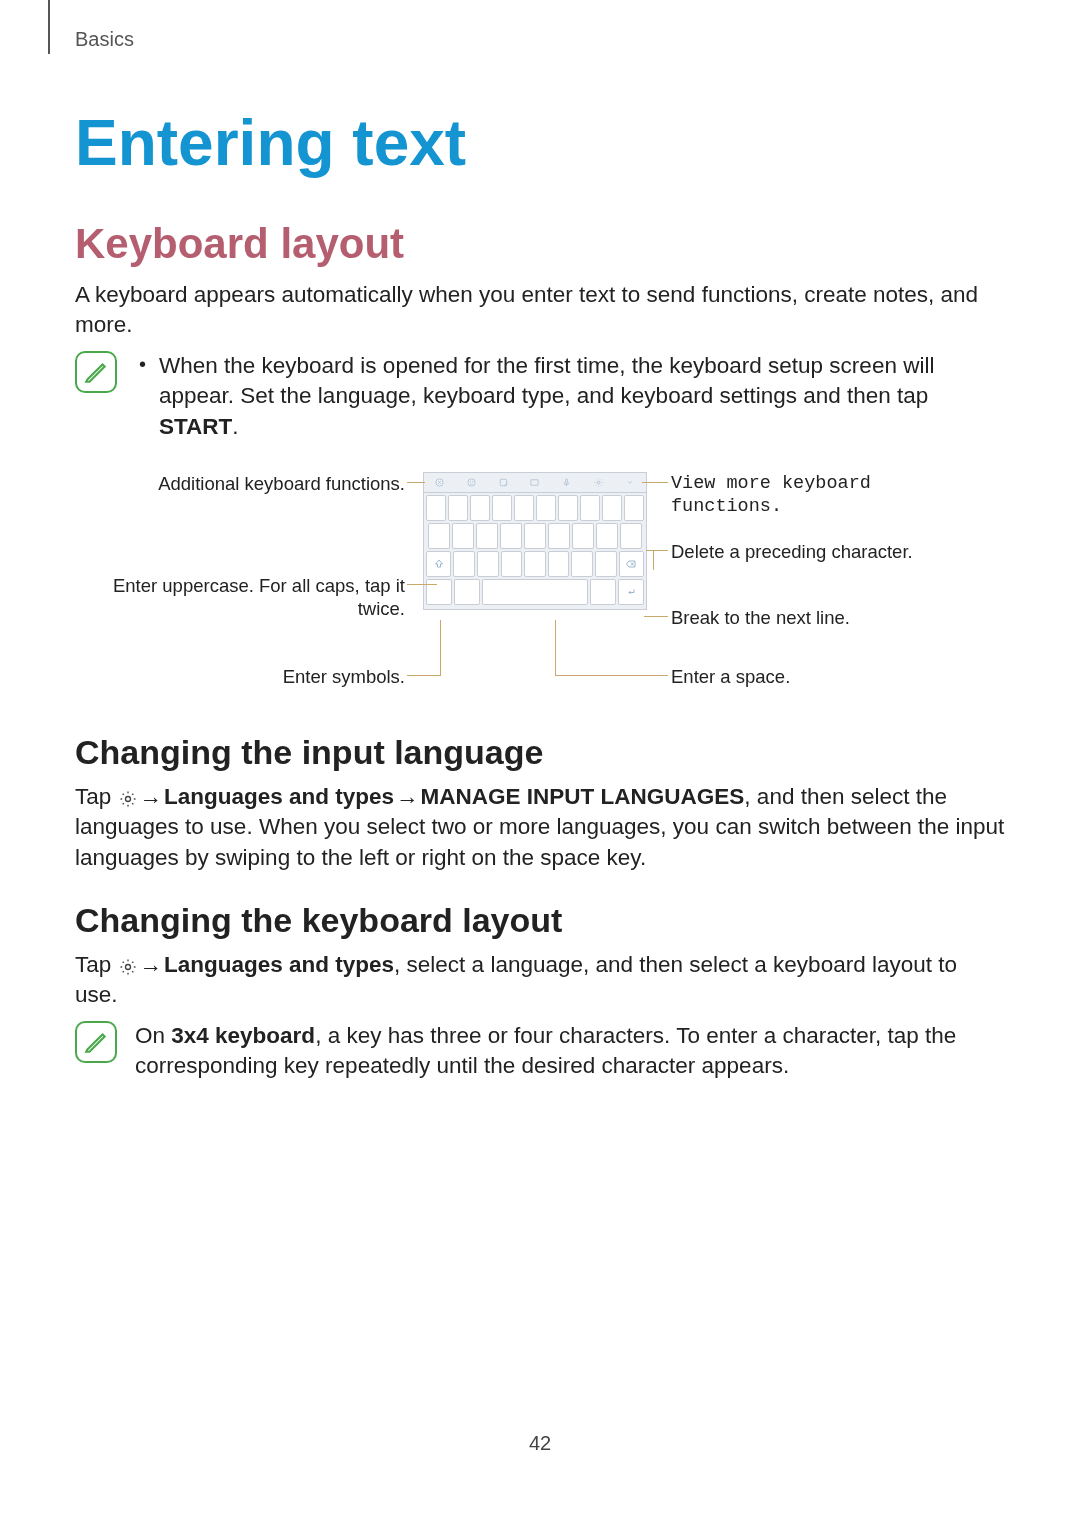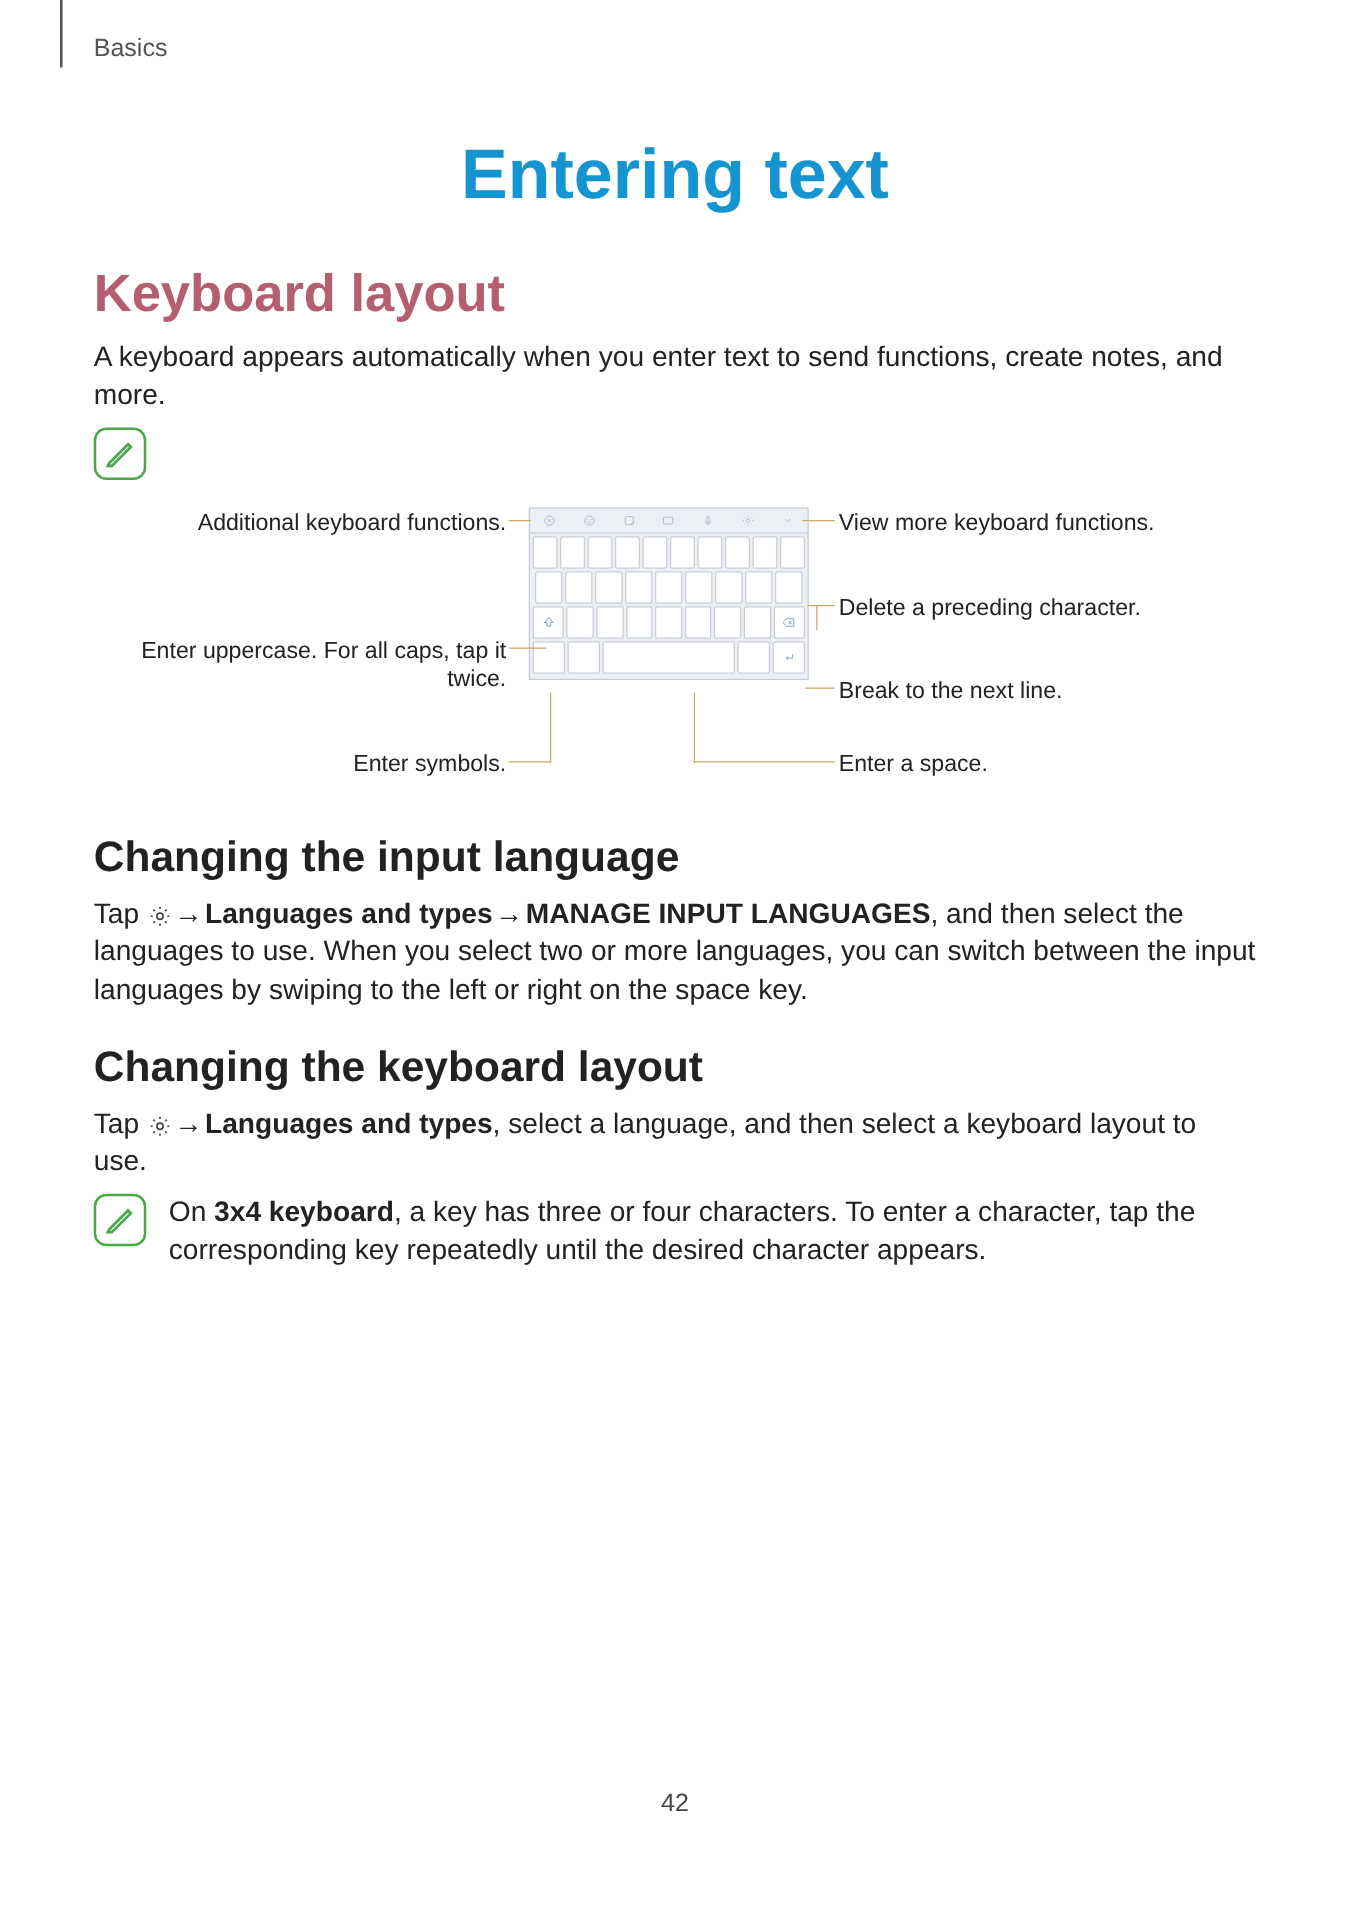--- a/index.html
+++ b/index.html
@@ -22,25 +22,24 @@
   }
   .page {
     padding: 28px 75px 0 75px;
   }
   .breadcrumb {
     font-size: 20px;
     color: #555;
     margin: 0 0 55px 0;
   }
   h1.title {
-    font-size: 56px;
+    font-size: 64px;
     font-weight: bold;
     color: #1495d2;
     margin: 0 0 40px 0;
-    text-align: center;
   }
   h2.subtitle {
     font-size: 42px;
     font-weight: bold;
     color: #b45e6f;
     margin: 0 0 12px 0;
   }
   p.body {
     font-size: 22.5px;
     line-height: 1.35;
@@ -182,20 +181,23 @@
 
   <p class="body">A keyboard appears automatically when you enter text to send functions, create notes, and more.</p>
 
   <div class="note-block">
     <div class="note-icon">
       <svg viewBox="0 0 24 24" fill="none" stroke="currentColor" stroke-width="2">
         <path d="M4 19 L18 5 L20 7 L6 21 L3 21 Z"></path>
       </svg>
     </div>
     <ul class="notes">
+      <li>
+        <span>When the keyboard is opened for the first time, the keyboard setup screen will appear. Set the language, keyboard type, and keyboard settings and then tap </span><span class="bold">START</span><span>.</span>
+      </li>
     </ul>
   </div>
 
   <div class="diagram">
 
     <div class="kb">
       <div class="kb-toolbar">
         <span class="tb">
             <svg viewBox="0 0 24 24">
               <circle cx="12" cy="12" r="8"></circle>
@@ -300,21 +302,21 @@
     <div class="callout left" style="left:30px; top:2px; width:300px;">Additional keyboard functions.</div>
     <div class="lead h" style="left:332px; top:12px; width:18px;"></div>
 
     <div class="callout left" style="left:10px; top:104px; width:320px;">Enter uppercase. For all caps, tap it twice.</div>
     <div class="lead h" style="left:332px; top:114px; width:30px;"></div>
 
     <div class="callout left" style="left:130px; top:195px; width:200px;">Enter symbols.</div>
     <div class="lead h" style="left:332px; top:205px; width:34px;"></div>
     <div class="lead v" style="left:365px; top:150px; height:56px;"></div>
 
-    <div class="callout right" style="left:596px; top:2px; width:320px;">View more keyboard functions.</div>
+    <div class="callout right" style="left:596px; top:2px; width:320px;font-family:Liberation Mono, monospace;">View more keyboard functions.</div>
     <div class="lead h" style="left:567px; top:12px; width:26px;"></div>
 
     <div class="callout right" style="left:596px; top:70px; width:320px;">Delete a preceding character.</div>
     <div class="lead h" style="left:571px; top:80px; width:22px;"></div>
     <div class="lead v" style="left:578px; top:80px; height:20px;"></div>
 
     <div class="callout right" style="left:596px; top:136px; width:320px;">Break to the next line.</div>
     <div class="lead h" style="left:569px; top:146px; width:24px;"></div>
 
     <div class="callout right" style="left:596px; top:195px; width:320px;">Enter a space.</div>

